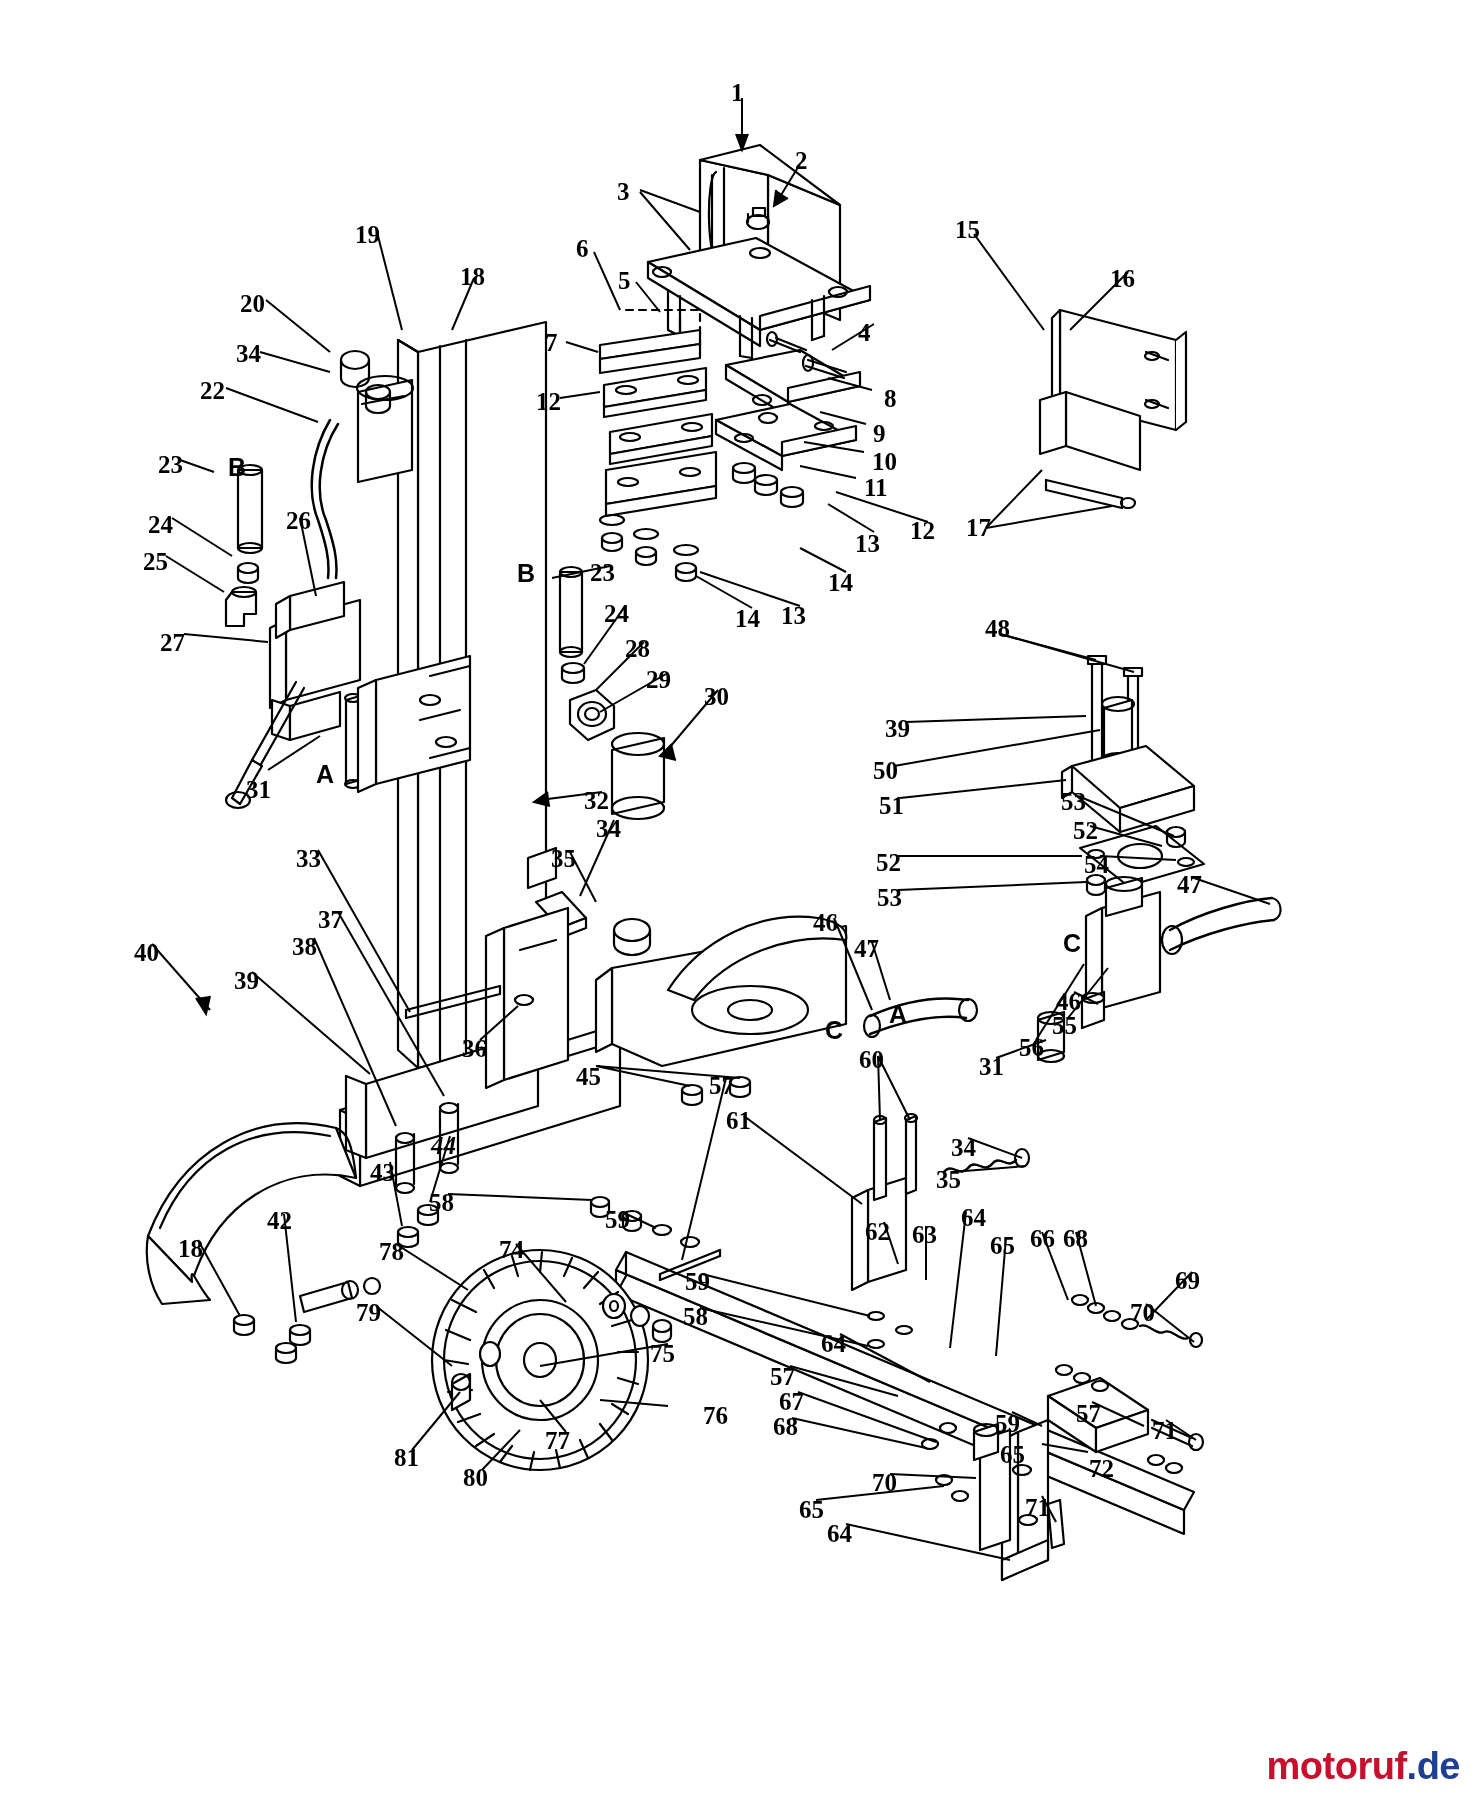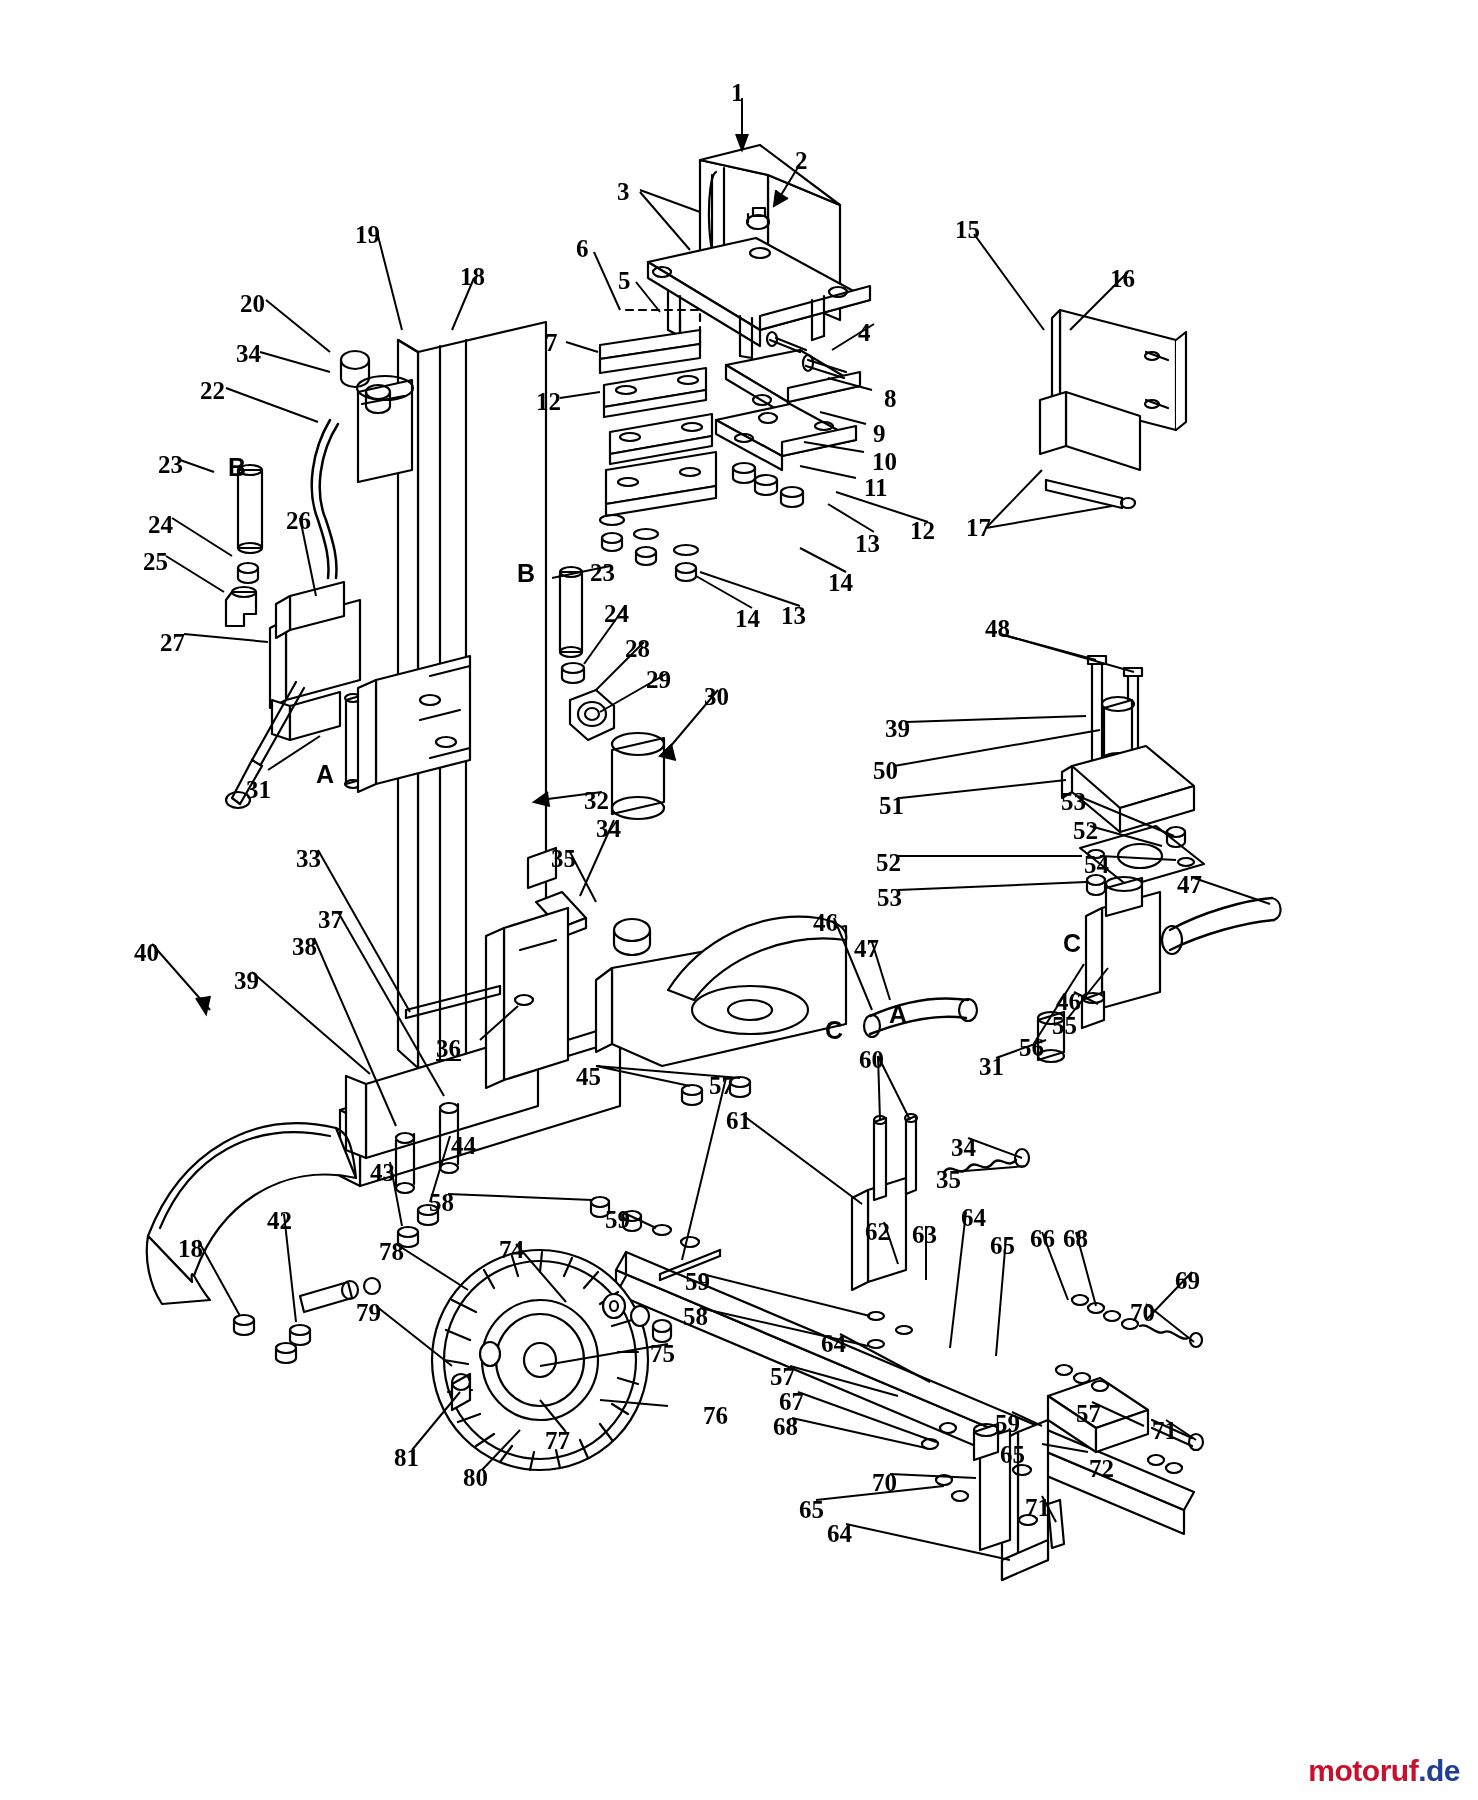--- a/index.html
+++ b/index.html
@@ -4,21 +4,21 @@
 <style>
   html,body{margin:0;padding:0;background:#ffffff;}
   body{width:1478px;height:1800px;position:relative;overflow:hidden;
        font-family:"Liberation Serif", serif;color:#000;}
   #diagram{position:absolute;left:0;top:0;width:1478px;height:1800px;}
   .callout{position:absolute;font-family:"Liberation Serif", serif;font-size:25px;
            font-weight:bold;color:#000;line-height:1;white-space:nowrap;}
   .letter{position:absolute;font-family:"Liberation Sans", sans-serif;font-size:25px;
           font-weight:bold;color:#000;line-height:1;white-space:nowrap;}
   .wm{position:absolute;right:18px;bottom:12px;font-family:"Liberation Sans", sans-serif;
-      font-size:30px;font-weight:bold;letter-spacing:-0.5px;}
+      font-size:38px;font-weight:bold;letter-spacing:-0.5px;}
   .wm .a{color:#c8102e;}
   .wm .b{color:#1f3f94;}
 </style>
 </head>
 <body>
 
 <svg id="diagram" viewBox="0 0 1478 1800" xmlns="http://www.w3.org/2000/svg">
   <g fill="none" stroke="#000" stroke-width="2.2" stroke-linecap="round" stroke-linejoin="round">
 
   <g>
@@ -554,26 +554,26 @@
     <div class="callout" style="left: 877px; top: 885px;">53</div>
     <div class="callout" style="left: 1177px; top: 872px;">47</div>
     <div class="callout" style="left: 318px; top: 907px;">37</div>
     <div class="callout" style="left: 813px; top: 910px;">46</div>
     <div class="callout" style="left: 292px; top: 934px;">38</div>
     <div class="callout" style="left: 854px; top: 936px;">47</div>
     <div class="callout" style="left: 134px; top: 940px;">40</div>
     <div class="callout" style="left: 218px; top: 968px; margin-left: 16px;">39</div>
     <div class="callout" style="left: 1056px; top: 989px;">46</div>
     <div class="callout" style="left: 1052px; top: 1013px;">55</div>
-    <div class="callout" style="left: 436px; top: 1036px; text-decoration: underline;">36</div>
+    <div class="callout" style="left: 462px; top: 1036px;">36</div>
     <div class="callout" style="left: 1019px; top: 1035px;">56</div>
     <div class="callout" style="left: 979px; top: 1054px;">31</div>
     <div class="callout" style="left: 576px; top: 1064px;">45</div>
     <div class="callout" style="left: 859px; top: 1047px;">60</div>
-    <div class="callout" style="left: 451px; top: 1133px;">44</div>
+    <div class="callout" style="left: 431px; top: 1133px; font-style: italic;">44</div>
     <div class="callout" style="left: 709px; top: 1073px;">57</div>
     <div class="callout" style="left: 370px; top: 1160px;">43</div>
     <div class="callout" style="left: 726px; top: 1108px;">61</div>
     <div class="callout" style="left: 951px; top: 1135px;">34</div>
     <div class="callout" style="left: 178px; top: 1236px;">18</div>
     <div class="callout" style="left: 267px; top: 1208px;">42</div>
     <div class="callout" style="left: 429px; top: 1190px;">58</div>
     <div class="callout" style="left: 936px; top: 1167px;">35</div>
     <div class="callout" style="left: 499px; top: 1237px;">74</div>
     <div class="callout" style="left: 605px; top: 1207px;">59</div>

